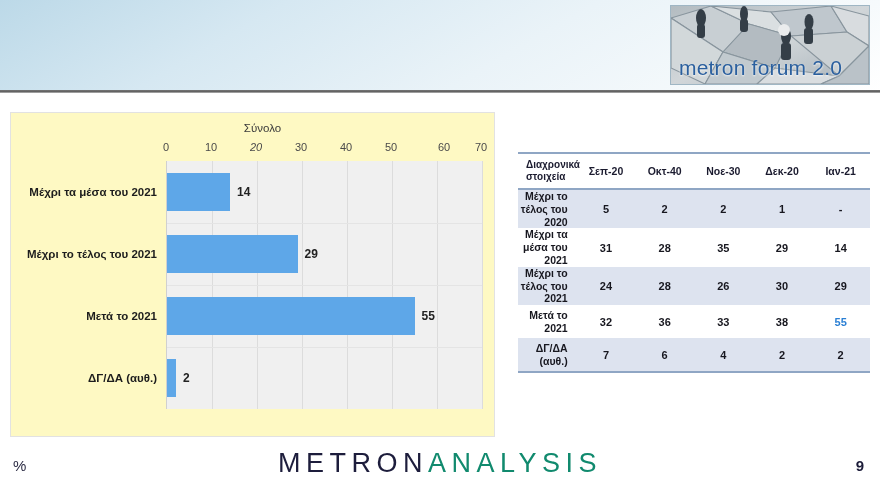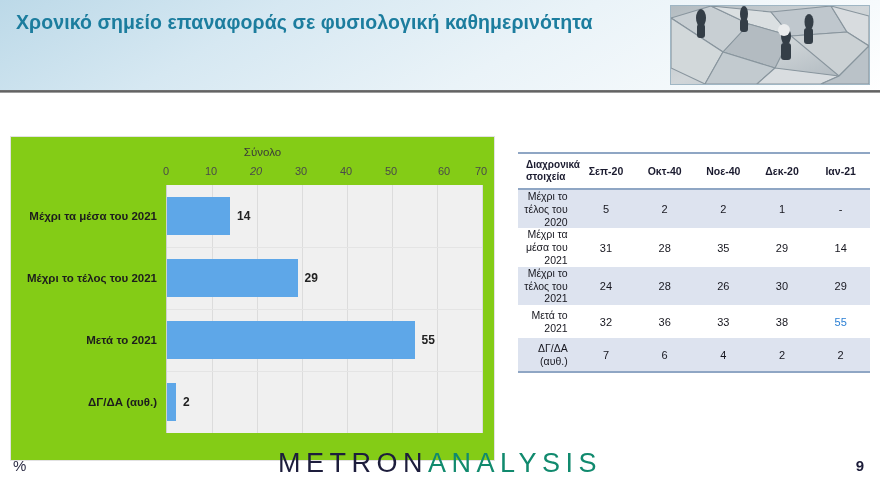--- a/index.html
+++ b/index.html
@@ -78,24 +78,23 @@
     text-shadow: 0 1px 2px rgba(255,255,255,0.85);
     white-space: nowrap;
   }
 
   
   #chart-panel {
     position: absolute;
     left: 10px; top: 112px;
     width: 485px;
     height: 325px;
-    background: #84cc16;
+    background: #fef9c3;
     border: 1px solid #e2e2e2;
     box-sizing: border-box;
-    margin-top: 24px;
   }
   #chart-title {
     position: absolute;
     left: 0; top: 9px;
     width: 485px;
     text-align: center;
     padding-left: 18px;
     box-sizing: border-box;
     font-size: 11.5px;
     color: #3a3a3a;
@@ -197,21 +196,21 @@
     font-size: 10.5px;
   }
   #data-table thead th.row-head-col {
     text-align: left;
     padding-left: 8px;
     line-height: 1.25;
     font-size: 10px;
   }
   #data-table tbody td {
     height: 33px;
-    font-weight: normal;
+    font-weight: bold;
     color: #17171f;
   }
   #data-table tbody td.row-head {
     text-align: right;
     padding-right: 9px;
     line-height: 1.22;
     font-size: 10.5px;
   }
   #data-table tbody tr.shaded td {
     background: #dde3ef;
@@ -245,21 +244,20 @@
     font-weight: 400;
   }
   #brand-metron { color: #1d1d3c; }
   #brand-analysis { color: #118a6e; }
 </style>
 </head>
 <body>
 
 <div id="slide-header">
   <div id="header-text-block">
-    <div id="header-title">Χρονικό σημείο επαναφοράς σε φυσιολογική καθημερινότητα</div>
   </div>
 
   <div id="forum-logo">
     <svg width="198" height="78" viewBox="0 0 198 78">
       <defs>
         <linearGradient id="gBg" x1="0" y1="0" x2="1" y2="1">
           <stop offset="0%" stop-color="#b9c3c8"></stop>
           <stop offset="50%" stop-color="#d8dde0"></stop>
           <stop offset="100%" stop-color="#aeb9c0"></stop>
         </linearGradient>
@@ -283,20 +281,21 @@
         <ellipse cx="73" cy="8" rx="4" ry="8"></ellipse>
         <rect x="69" y="13" width="8" height="13" rx="3"></rect>
         <ellipse cx="115" cy="30" rx="5" ry="9"></ellipse>
         <rect x="110" y="37" width="10" height="17" rx="3"></rect>
         <ellipse cx="138" cy="16" rx="4.5" ry="8"></ellipse>
         <rect x="133" y="22" width="9" height="16" rx="3"></rect>
       </g>
       <circle cx="113" cy="24" r="6" fill="#f2f4f5"></circle>
       <rect x="0" y="0" width="198" height="78" fill="#000" opacity="0.03"></rect>
     </svg>
+    <div id="forum-logo-text">metron forum 2.0</div>
   </div>
 
   <div id="header-rule"></div>
 </div>
 
 <div id="chart-panel">
   <div id="chart-title">Σύνολο</div>
   <div id="axis-ticks">
       <div class="axis-tick" style="left: 0px;">0</div>
       <div class="axis-tick" style="left: 45px;">10</div>
@@ -341,21 +340,21 @@
     </div>
 </div>
 
 <div id="data-table-wrap">
   <table id="data-table">
     <thead>
       <tr>
         <th class="row-head-col">Διαχρονικά στοιχεία</th>
       <th>Σεπ-20</th>
           <th>Οκτ-40</th>
-          <th>Νοε-40</th>
+          <th>Νοε-30</th>
           <th>Δεκ-20</th>
           <th>Ιαν-21</th>
         </tr>
     </thead>
     <tbody>
         <tr class="shaded">
           <td class="row-head">Μέχρι το τέλος του 2020</td>
           <td>5</td>
           <td>2</td>
           <td>2</td>

